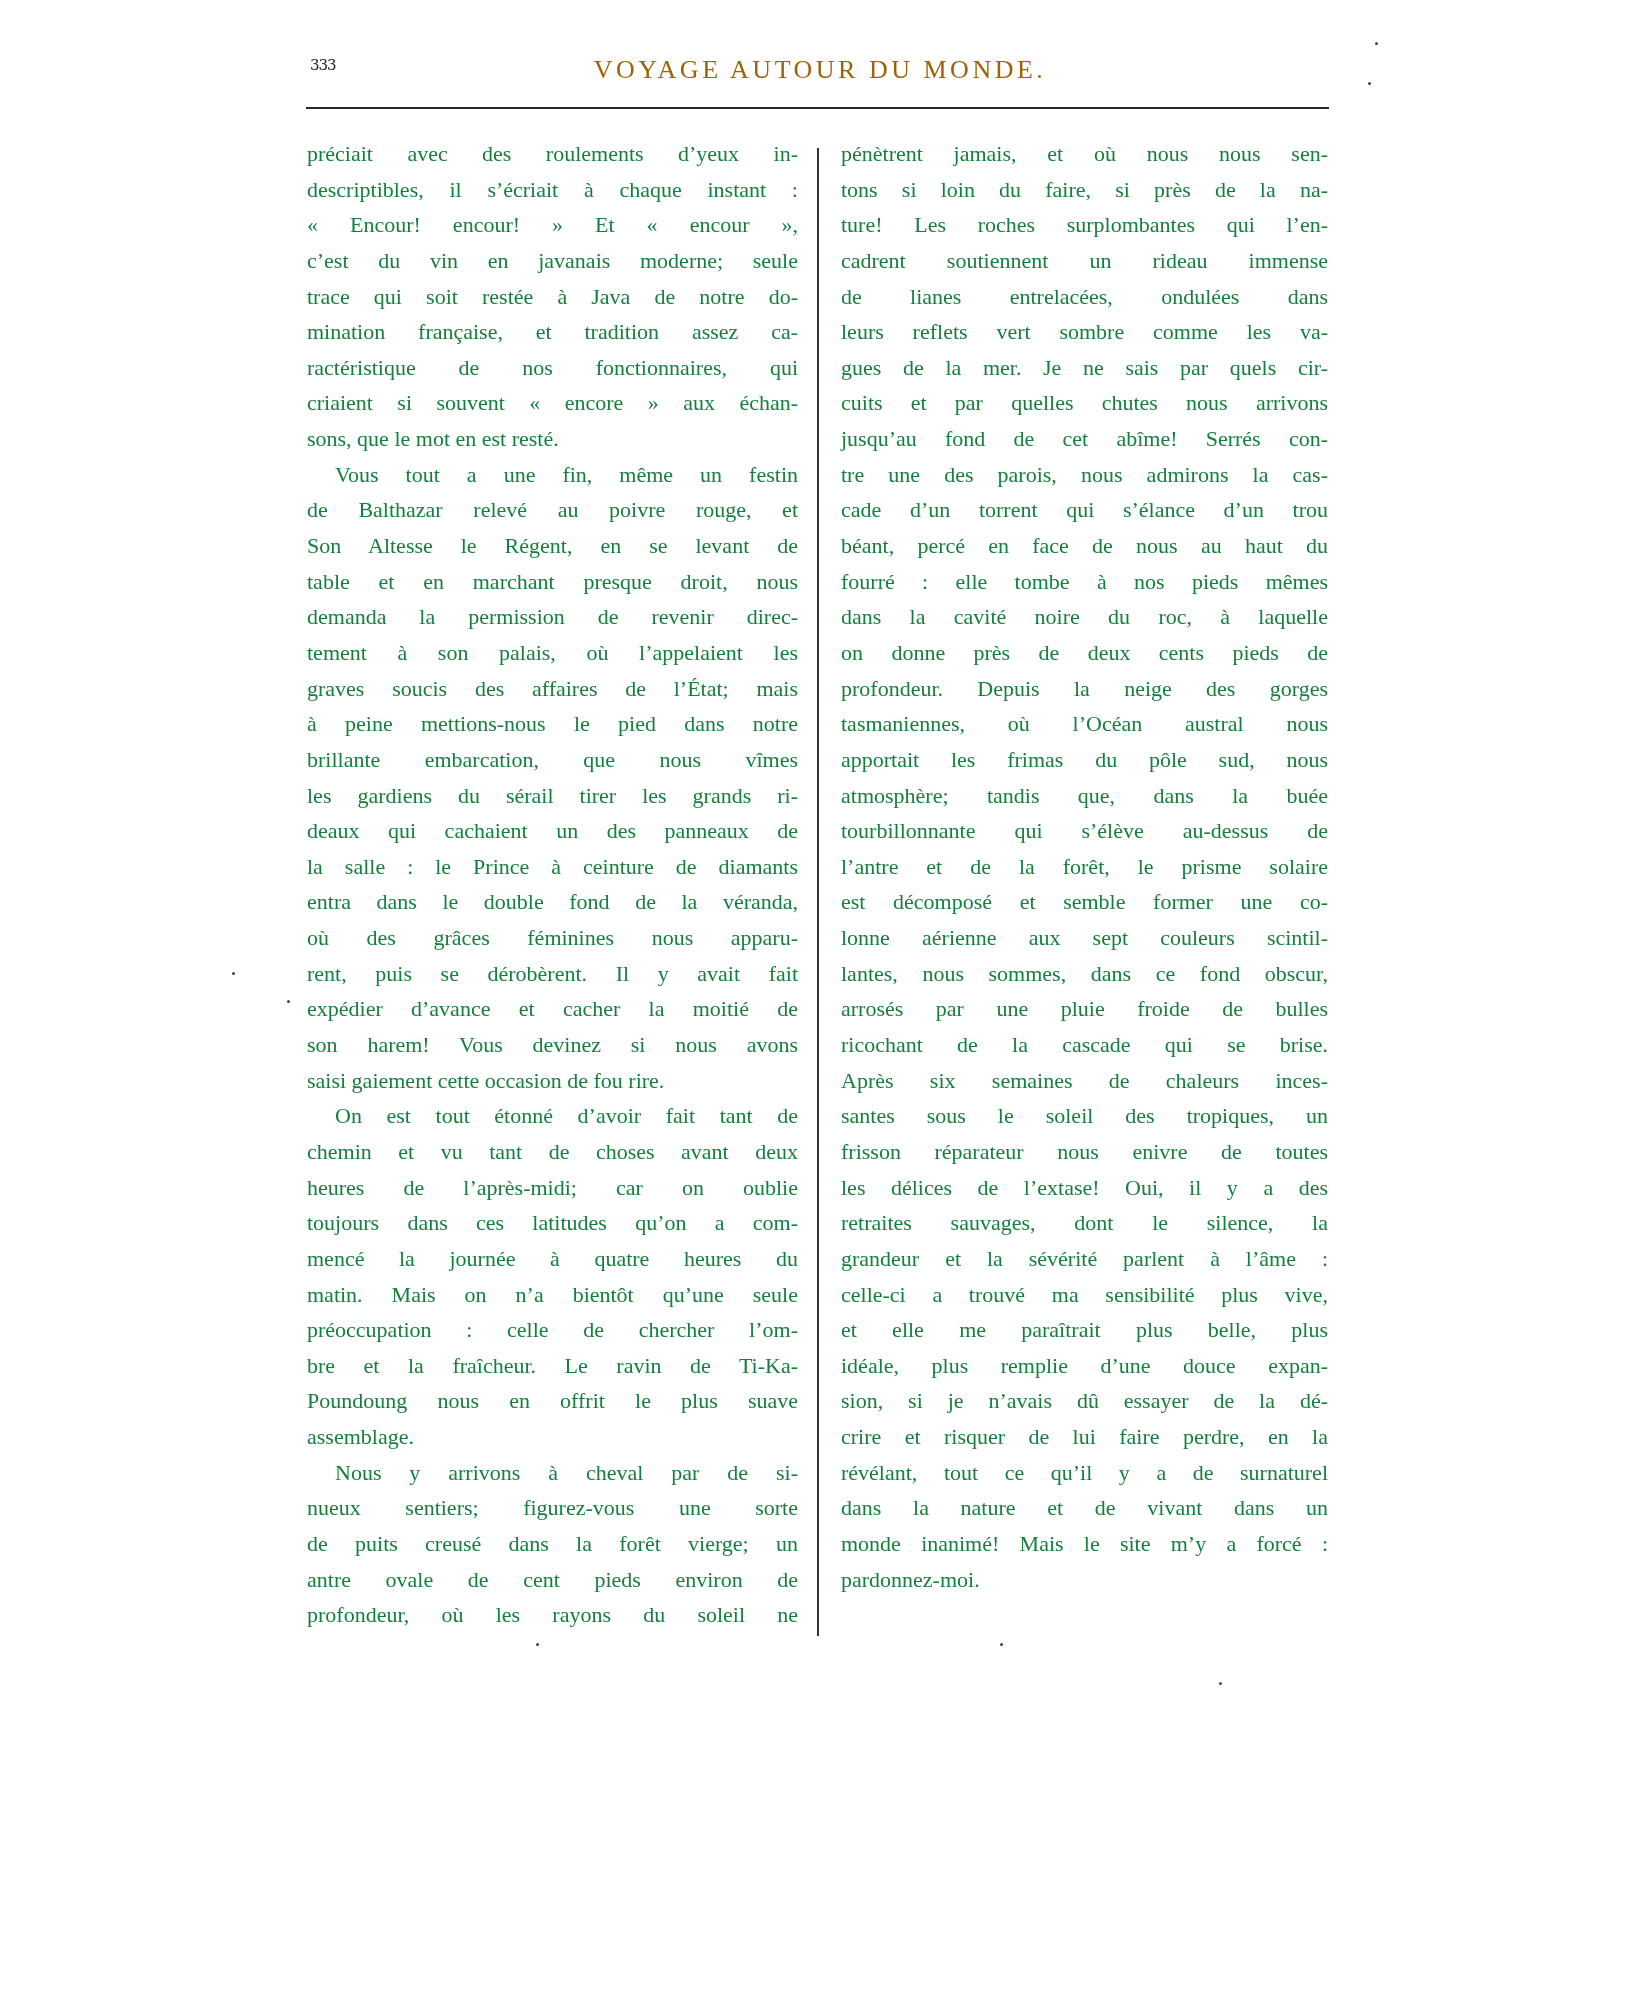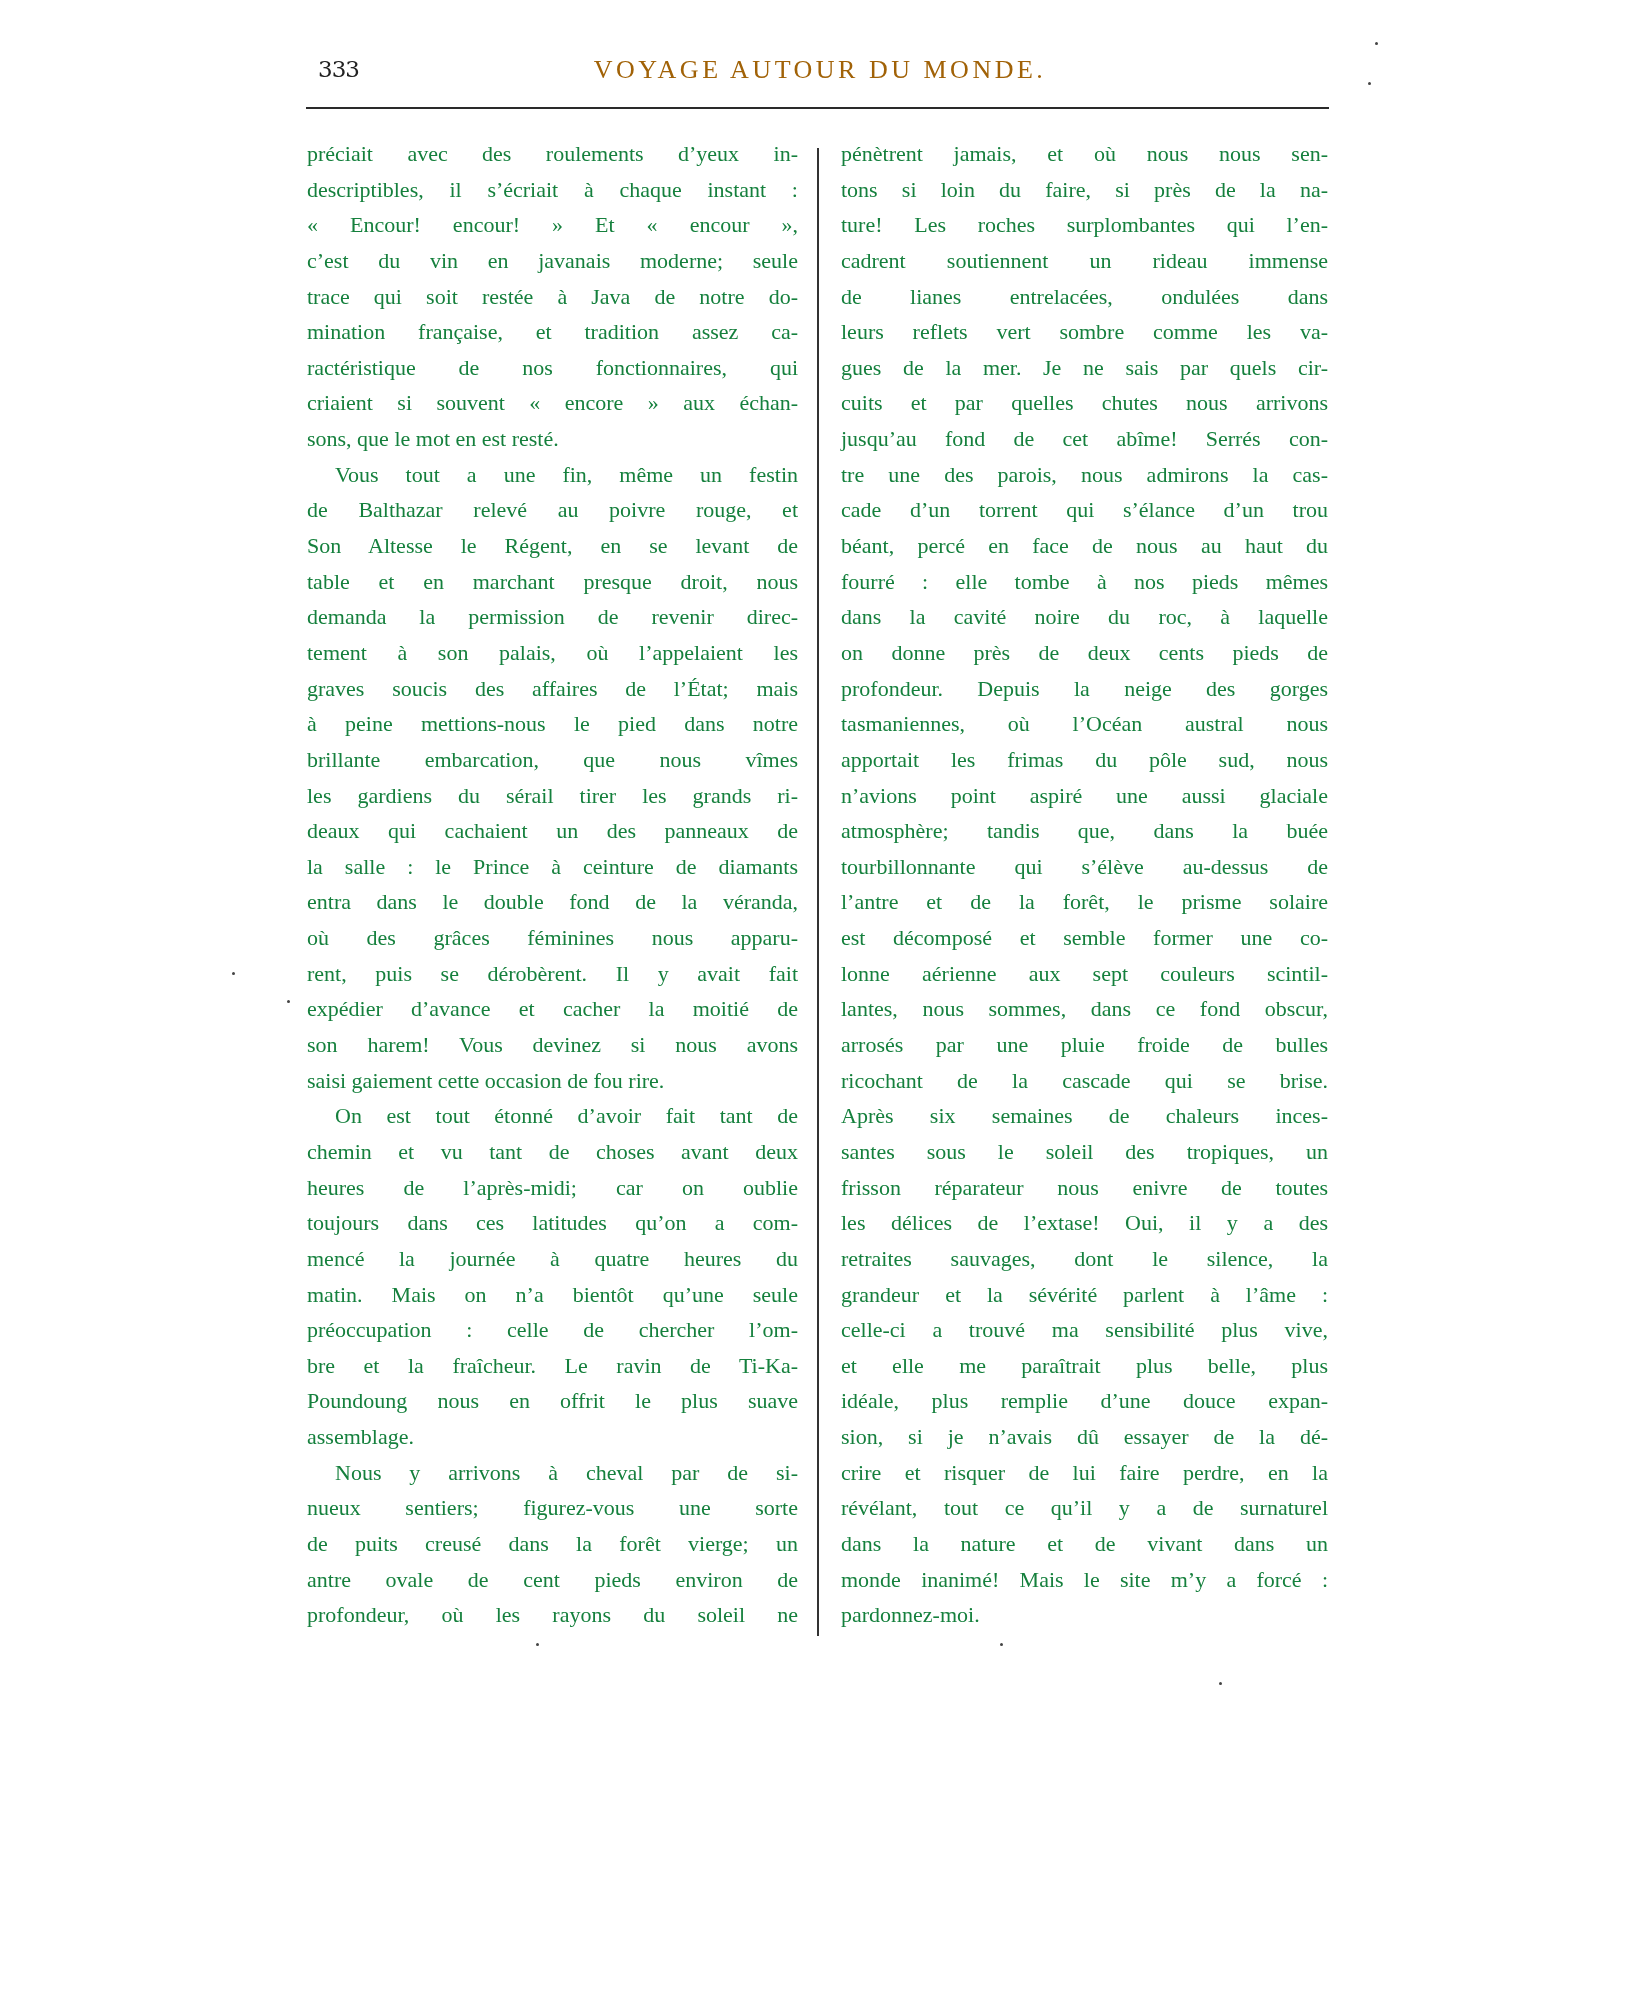--- a/index.html
+++ b/index.html
@@ -1,19 +1,19 @@
 <!DOCTYPE html>
 <html><head>
 <meta charset="utf-8">
 <style>
   html, body { margin: 0; padding: 0; background: #ffffff; }
   body { width: 1630px; height: 2000px; position: relative; overflow: hidden; color: #1a1a1a; }
   .page-number {
-    position: absolute; left: 318px; top: 56px;
-    font-family: "DejaVu Serif", serif; font-size: 23px; color: #222;
+    position: absolute; left: 310px; top: 56px;
+    font-family: "DejaVu Serif", serif; font-size: 15px; color: #222;
     letter-spacing: -1px;
   }
   .running-title {
     position: absolute; left: 560px; width: 520px; top: 55px; text-align: center;
     font-family: "Liberation Serif", serif; font-size: 26px; letter-spacing: 3.5px; color: #a16207;
   }
   .header-rule {
     position: absolute; left: 306px; top: 107px; width: 1023px; height: 2px; background: #2a2a2a;
   }
   .column {
@@ -98,21 +98,20 @@
       <span class="line">jusqu’au fond de cet abîme! Serrés con-</span>
       <span class="line">tre une des parois, nous admirons la cas-</span>
       <span class="line">cade d’un torrent qui s’élance d’un trou</span>
       <span class="line">béant, percé en face de nous au haut du</span>
       <span class="line">fourré : elle tombe à nos pieds mêmes</span>
       <span class="line">dans la cavité noire du roc, à laquelle</span>
       <span class="line">on donne près de deux cents pieds de</span>
       <span class="line">profondeur. Depuis la neige des gorges</span>
       <span class="line">tasmaniennes, où l’Océan austral nous</span>
       <span class="line">apportait les frimas du pôle sud, nous</span>
-      <span class="line">n’avions point aspiré une aussi glaciale</span>
       <span class="line">atmosphère; tandis que, dans la buée</span>
       <span class="line">tourbillonnante qui s’élève au-dessus de</span>
       <span class="line">l’antre et de la forêt, le prisme solaire</span>
       <span class="line">est décomposé et semble former une co-</span>
       <span class="line">lonne aérienne aux sept couleurs scintil-</span>
       <span class="line">lantes, nous sommes, dans ce fond obscur,</span>
       <span class="line">arrosés par une pluie froide de bulles</span>
       <span class="line">ricochant de la cascade qui se brise.</span>
       <span class="line">Après six semaines de chaleurs inces-</span>
       <span class="line">santes sous le soleil des tropiques, un</span>

